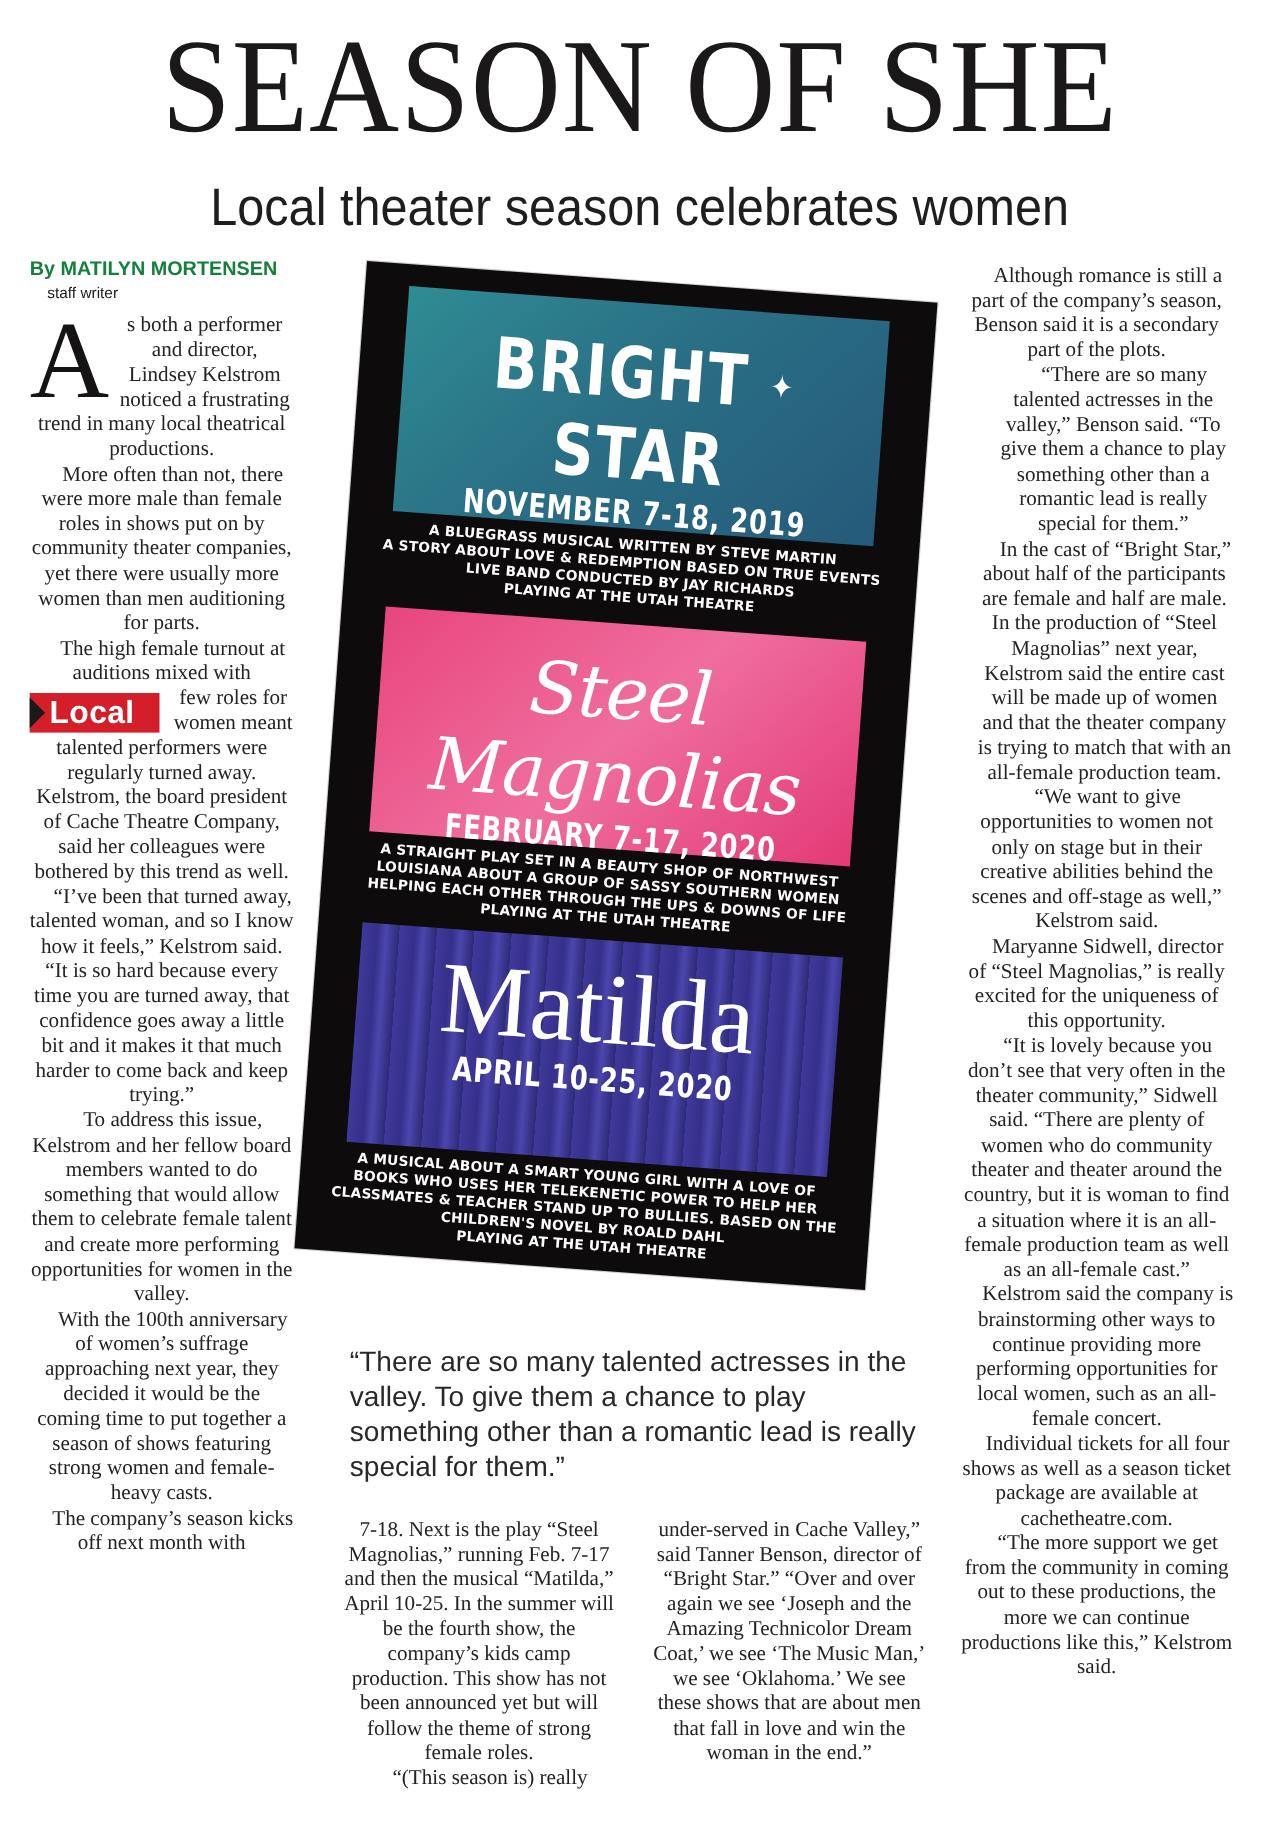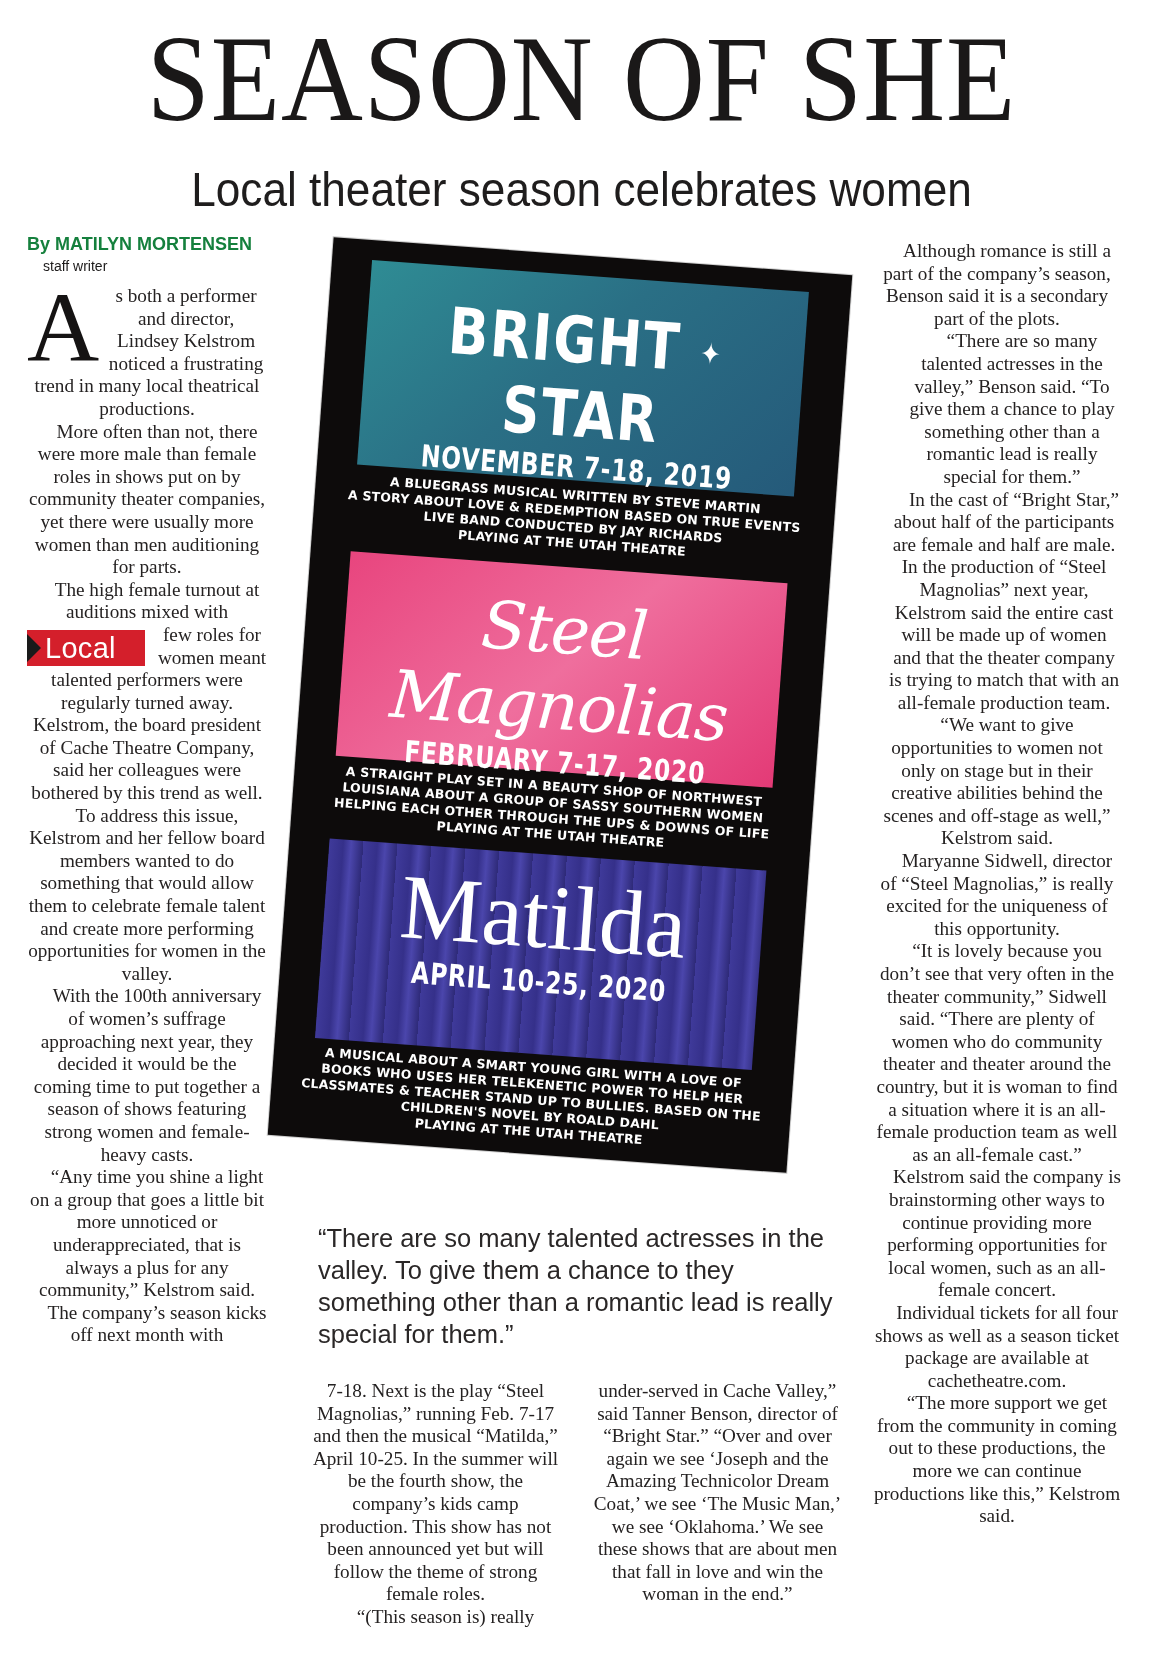--- a/index.html
+++ b/index.html
@@ -37,21 +37,21 @@
   }
   .local-tag {
     float: left; width: 118px; height: 36px; margin: 6px 12px 2px 0;
     background: #d41f2b; position: relative; display: flex; align-items: center;
   }
   .local-tag .arrow {
     width: 0; height: 0; border-top: 14px solid transparent; border-bottom: 14px solid transparent;
     border-left: 14px solid #1a1a1a; margin-left: 0;
   }
   .local-tag .label {
-    font-family: "Liberation Sans", "DejaVu Sans", sans-serif; font-weight: normal;
+    font-family: "Liberation Sans", "DejaVu Sans", sans-serif; font-weight: bold;
     color: #ffffff; font-size: 29px; line-height: 36px; margin-left: 4px; letter-spacing: 0.3px;
   }
   .poster {
     position: absolute; left: 300px; top: 255px; width: 520px; height: 900px;
     background: #0d0b0b; transform: rotate(4.2deg); transform-origin: center center;
     box-shadow: 0 0 0 1px #cfcfcf;
   }
   .banner { position: absolute; left: 40px; width: 438px; color: #ffffff; text-align: center; }
   .banner.bright { top: 20px; height: 205px; background: linear-gradient(135deg, #2f8c94 0%, #2a6f85 45%, #255a7a 100%); }
   .banner.steel { top: 312px; height: 205px; background: linear-gradient(135deg, #e8457e 0%, #ef6e9d 50%, #e33a76 100%); }
@@ -97,23 +97,23 @@
   </p>
   <p>More often than not, there were more male than female roles in shows put on by community theater companies, yet there were usually more women than men auditioning for parts.</p>
   <p>The high female turnout at auditions mixed with</p>
   <p class="noindent">
     <span class="local-tag">
       <span class="arrow"></span>
       <span class="label">Local</span>
     </span>
     <span>few roles for women meant talented performers were regularly turned away. Kelstrom, the board president of Cache Theatre Company, said her colleagues were bothered by this trend as well.</span>
   </p>
+  <p>“I’ve been that turned away, talented woman, and so I know how it feels,” Kelstrom said. “It is so hard because every time you are turned away, that confidence goes away a little bit and it makes it that much harder to come back and keep trying.”</p>
   <p>To address this issue, Kelstrom and her fellow board members wanted to do something that would allow them to celebrate female talent and create more performing opportunities for women in the valley.</p>
   <p>With the 100th anniversary of women’s suffrage approaching next year, they decided it would be the coming time to put together a season of shows featuring strong women and female-heavy casts.</p>
-  <p>“Any time you shine a light on a group that goes a little bit more unnoticed or underappreciated, that is always a plus for any community,” Kelstrom said.</p>
   <p>The company’s season kicks off next month with</p>
 </div>
 
 <div class="poster">
   <div class="banner bright">
     <div class="title-bright">
       <span>BRIGHT</span>
       <span class="star">✦</span>
       <span>STAR</span>
     </div>
@@ -143,21 +143,21 @@
   </div>
   <div class="poster-desc" style="top:806px;">
     <div>A MUSICAL ABOUT A SMART YOUNG GIRL WITH A LOVE OF</div>
     <div>BOOKS WHO USES HER TELEKENETIC POWER TO HELP HER</div>
     <div>CLASSMATES &amp; TEACHER STAND UP TO BULLIES.  BASED ON THE</div>
     <div>CHILDREN'S NOVEL BY ROALD DAHL</div>
     <div>PLAYING AT THE UTAH THEATRE</div>
   </div>
 </div>
 
-<div class="pull-quote">“There are so many talented actresses in the valley. To give them a chance to they something other than a romantic lead is really special for them.”</div>
+<div class="pull-quote">“There are so many talented actresses in the valley. To give them a chance to play something other than a romantic lead is really special for them.”</div>
 
 <div class="col body-text" style="left:308px; top:1380px; width:255px;">
   <p class="noindent">7-18. Next is the play “Steel Magnolias,” running Feb. 7-17 and then the musical “Matilda,” April 10-25. In the summer will be the fourth show, the company’s kids camp production. This show has not been announced yet but will follow the theme of strong female roles.</p>
   <p>“(This season is) really</p>
 </div>
 
 <div class="col body-text" style="left:590px; top:1380px; width:255px;">
   <p class="noindent">under-served in Cache Valley,” said Tanner Benson, director of “Bright Star.” “Over and over again we see ‘Joseph and the Amazing Technicolor Dream Coat,’ we see ‘The Music Man,’ we see ‘Oklahoma.’ We see these shows that are about men that fall in love and win the woman in the end.”</p>
 </div>
 

